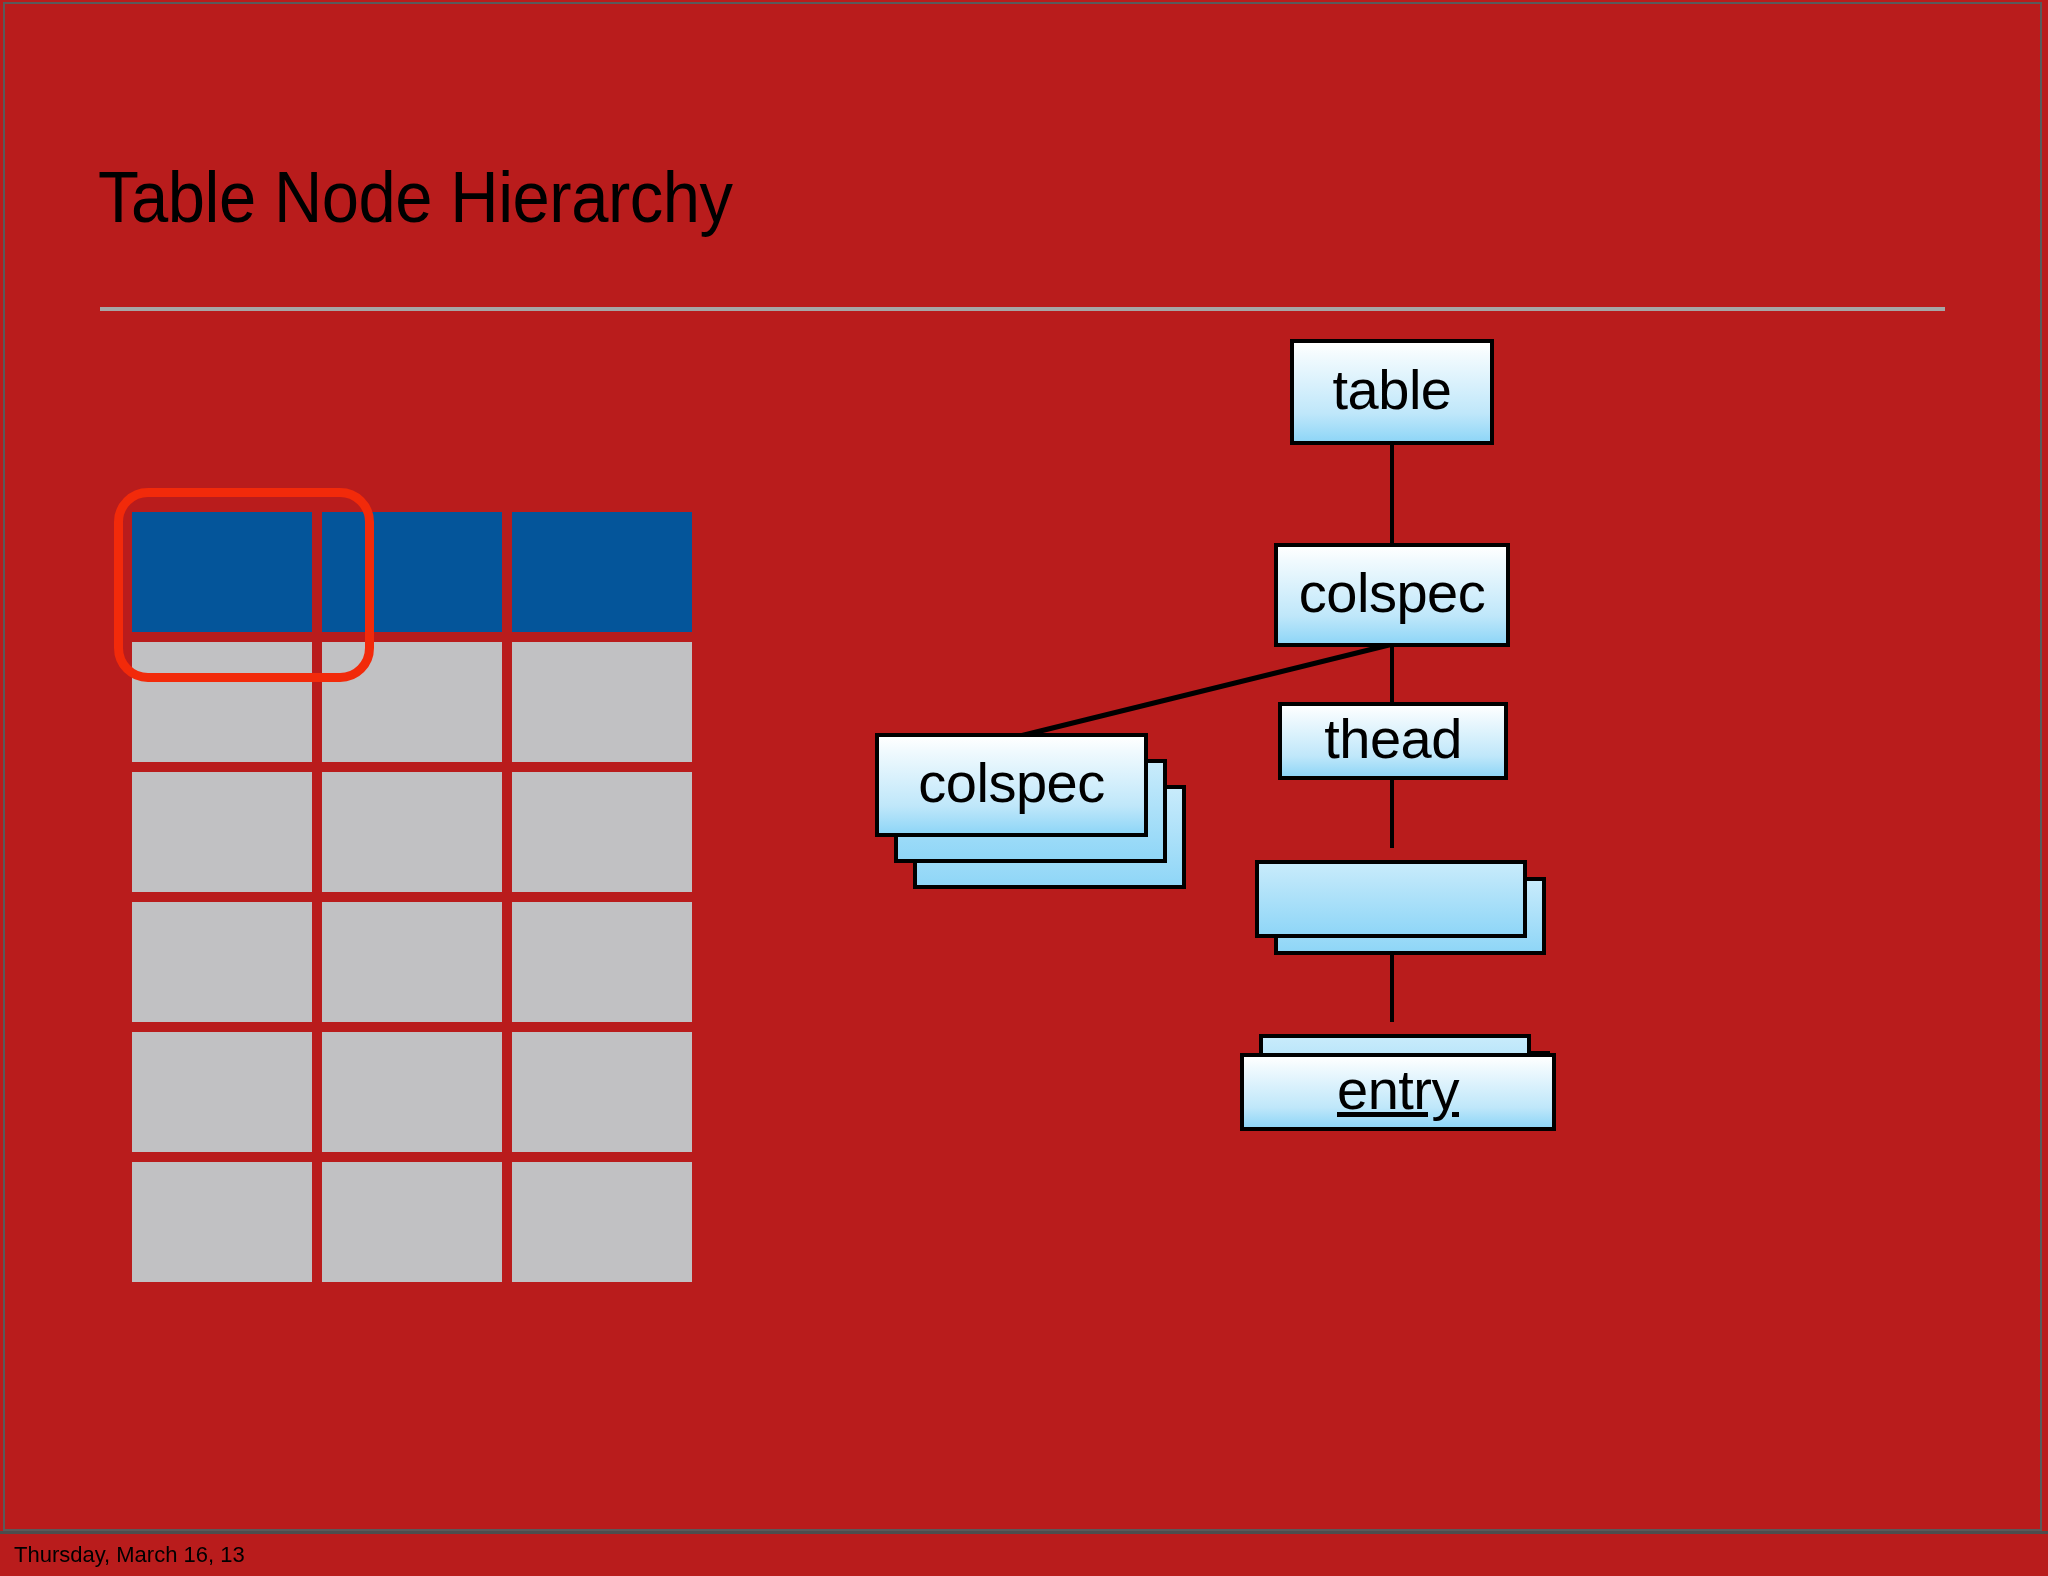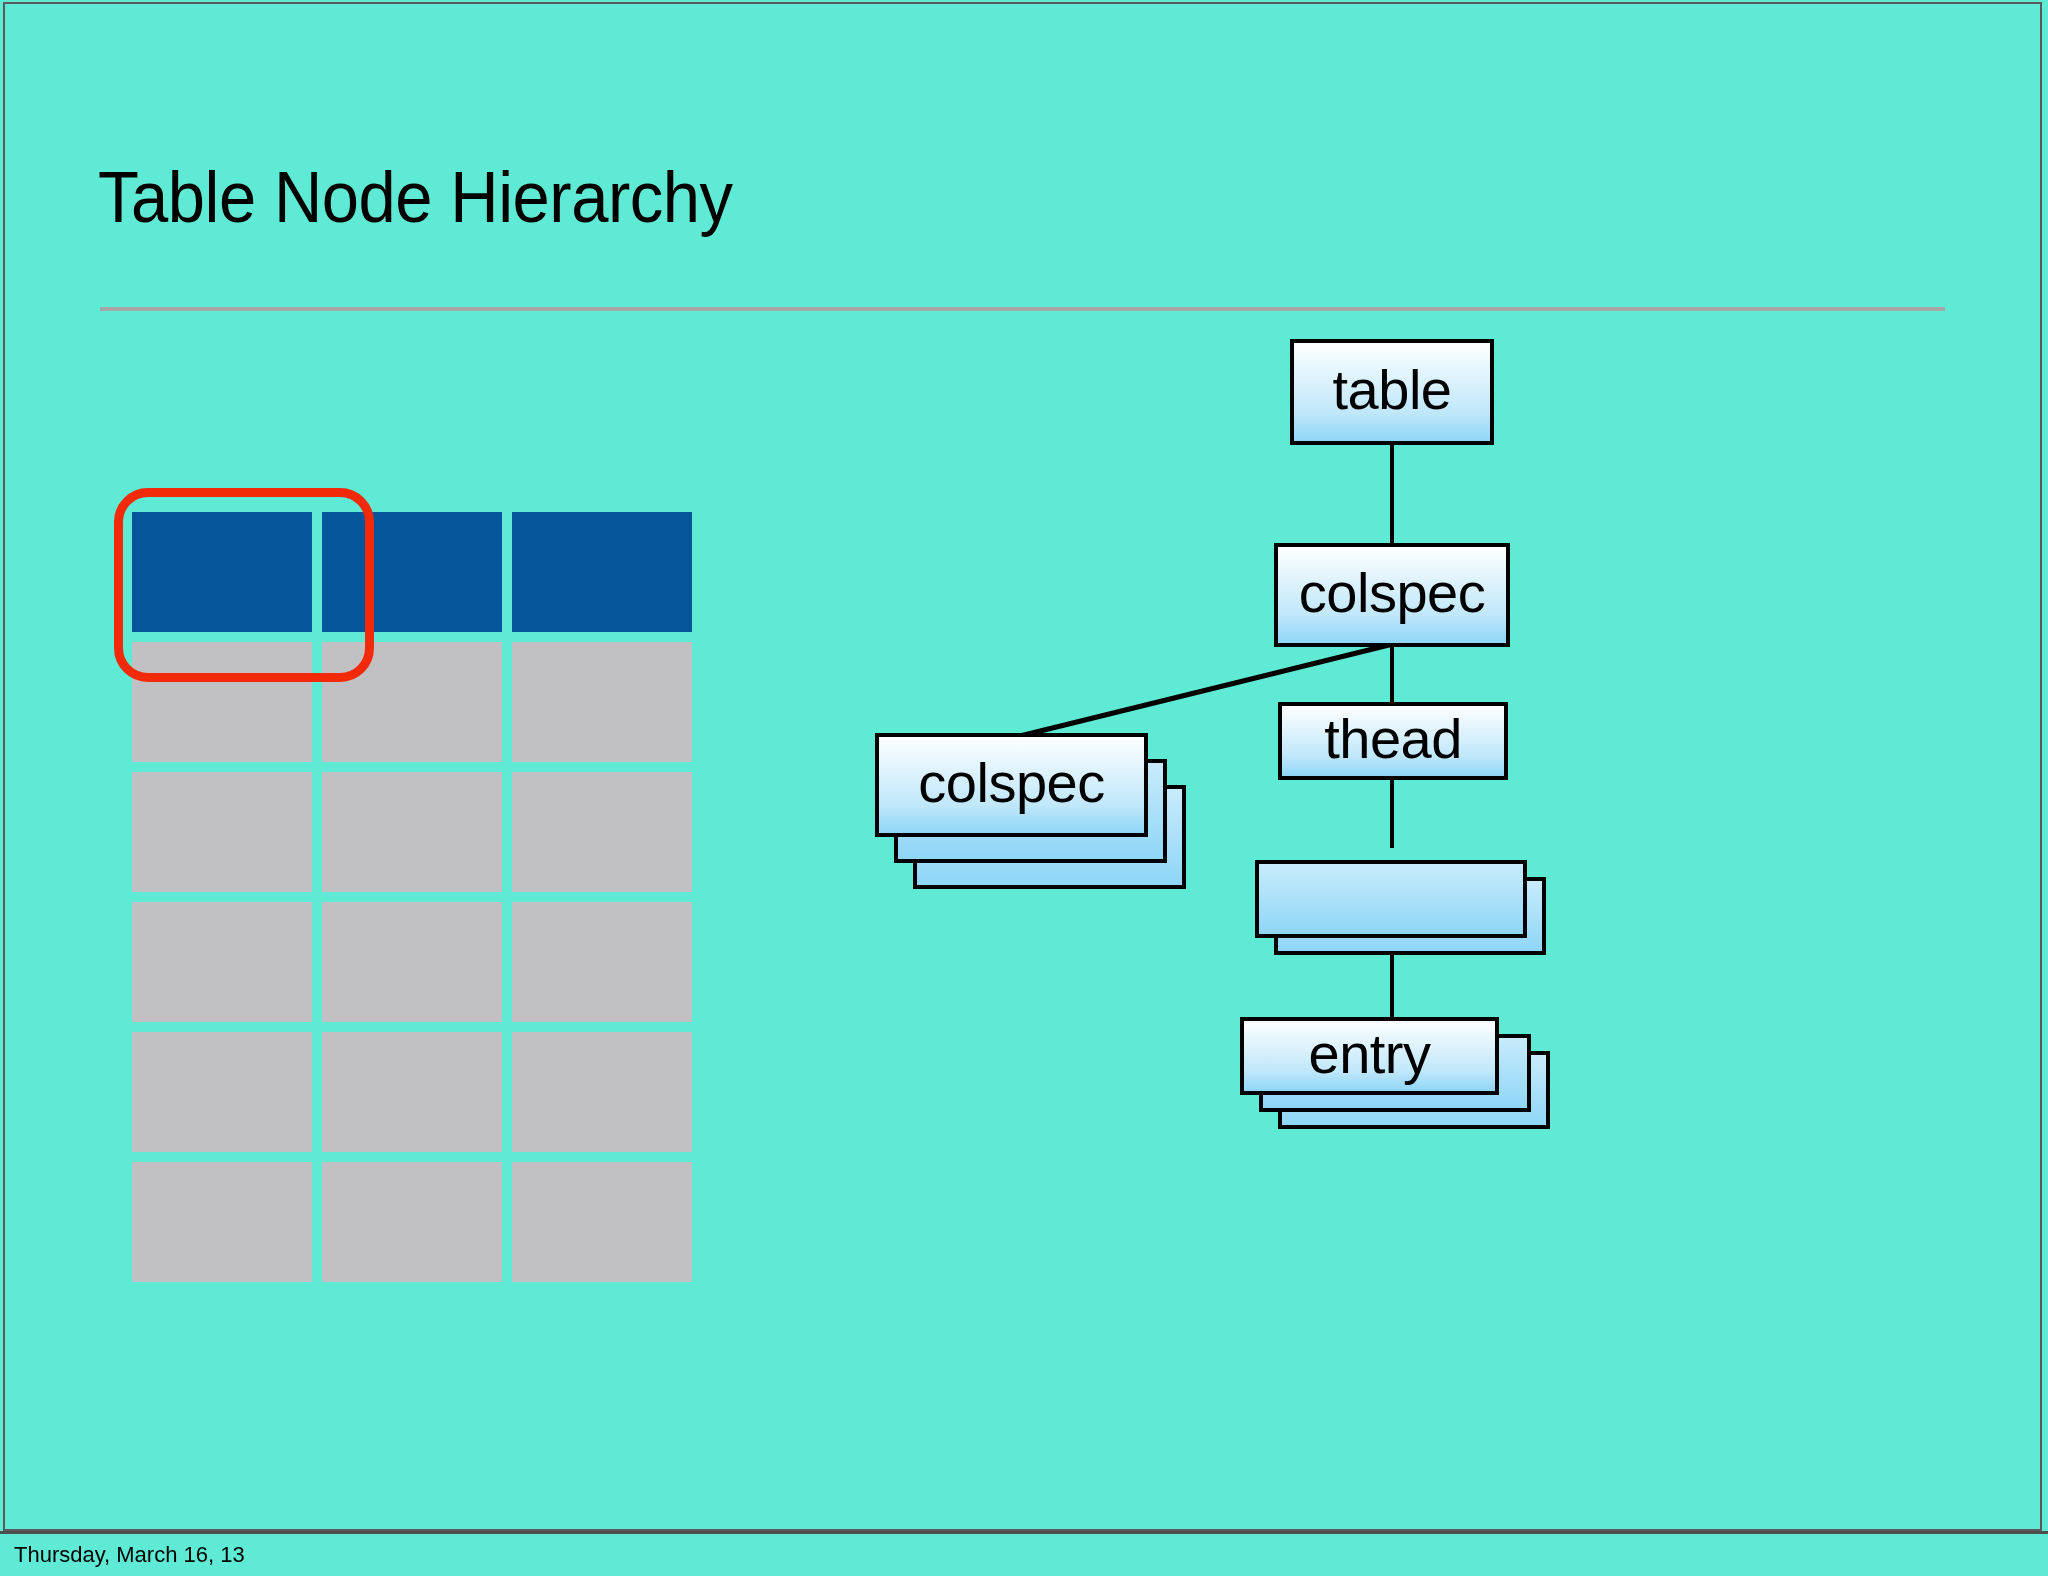--- a/index.html
+++ b/index.html
@@ -8,21 +8,21 @@
     padding: 0;
     background: #ffffff;
   }
   body {
     font-family: "Liberation Sans", sans-serif;
   }
   .slide {
     position: relative;
     width: 2048px;
     height: 1576px;
-    background: #5eead4;
+    background: #b91c1c;
     overflow: hidden;
   }
   
   .slide-frame {
     position: absolute;
     left: 3px;
     top: 2px;
     width: 2039px;
     height: 1529px;
     border: 2px solid #5a5a5a;
@@ -197,20 +197,20 @@
 
   <div class="node" style="left:875px; top:733px; width:273px; height:104px;">
     <span class="label">colspec</span>
   </div>
 
   <div class="node-stack-layer" style="left:1274px; top:877px; width:272px; height:78px;"></div>
   <div class="node-stack-layer" style="left:1255px; top:860px; width:272px; height:78px;"></div>
 
   <div class="node-stack-layer" style="left:1278px; top:1051px; width:272px; height:78px;"></div>
   <div class="node-stack-layer" style="left:1259px; top:1034px; width:272px; height:78px;"></div>
-  <div class="node" style="left:1240px; top:1017px; width:259px; height:78px;">
+  <div class="node" style="left:1240px; top:1053px; width:316px; height:78px;text-decoration:underline;">
     <span class="label">entry</span>
   </div>
 
   <div class="footer-rule"></div>
   <div class="footer-date">Thursday, March 16, 13</div>
 
 </div>
 
 </body></html>

